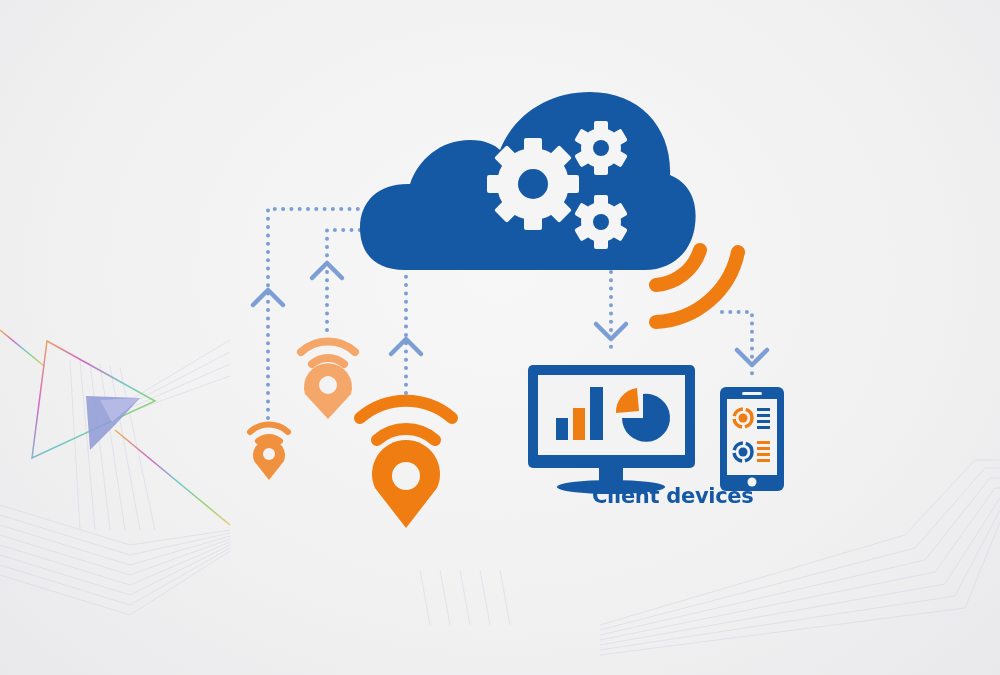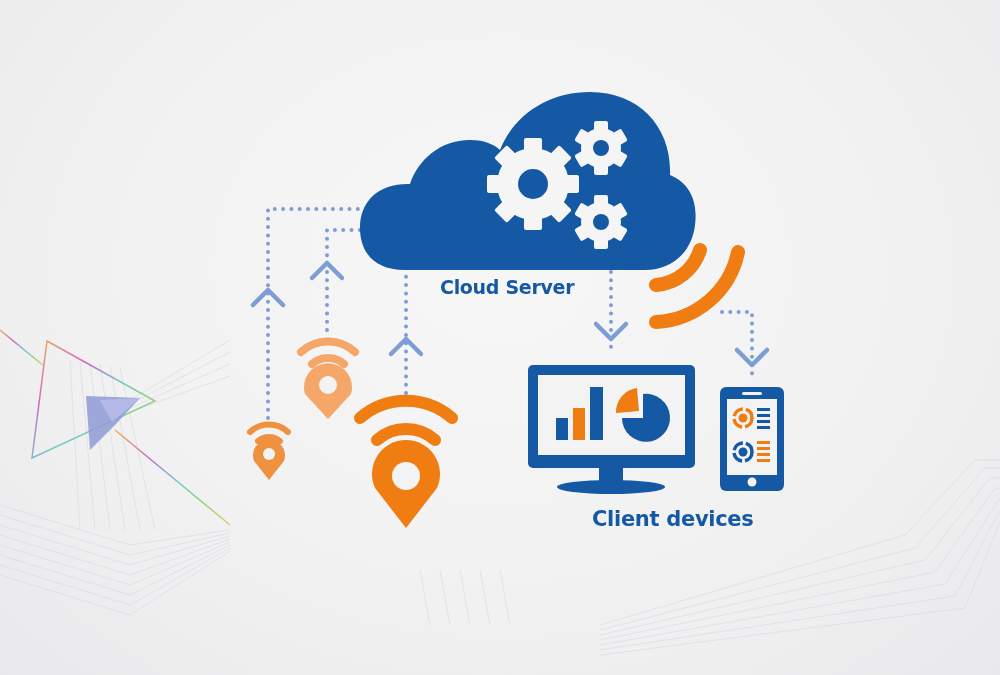--- a/index.html
+++ b/index.html
@@ -10,21 +10,21 @@
   }
   .stage { position: relative; width: 1000px; height: 675px; }
   svg.scene { position: absolute; left: 0; top: 0; }
   .label {
     position: absolute; color: #1559a5; font-weight: bold;
     font-family: "DejaVu Sans", sans-serif; white-space: nowrap;
     letter-spacing: -0.3px;
   }
   .label-cloud { left: 440px; top: 276px; font-size: 19px; }
   .label-iot { left: 247px; top: 505px; font-size: 21px; }
-  .label-client { left: 592px; top: 507px; font-size: 21px; }
+  .label-client { left: 592px; top: 484px; font-size: 21px; }
 </style>
 </head>
 <body>
 
 <div class="stage">
 <svg class="scene" width="1000" height="675" viewBox="0 0 1000 675">
   <defs>
     <linearGradient id="tri" x1="0" y1="0" x2="1" y2="1">
       <stop offset="0" stop-color="#f0b24a"></stop>
       <stop offset="0.3" stop-color="#d067c8"></stop>
@@ -165,15 +165,14 @@
     </g>
     <g fill="#ef7d11">
       <rect x="757" y="441" width="13" height="3"></rect>
       <rect x="757" y="447" width="13" height="3"></rect>
       <rect x="757" y="453" width="13" height="3"></rect>
       <rect x="757" y="459" width="13" height="3"></rect>
     </g>
   </g>
 </svg>
 
-<div class="label label-cloud">Cloud Server</div>
 <div class="label label-client">Client devices</div>
 </div>
 
 </body></html>

